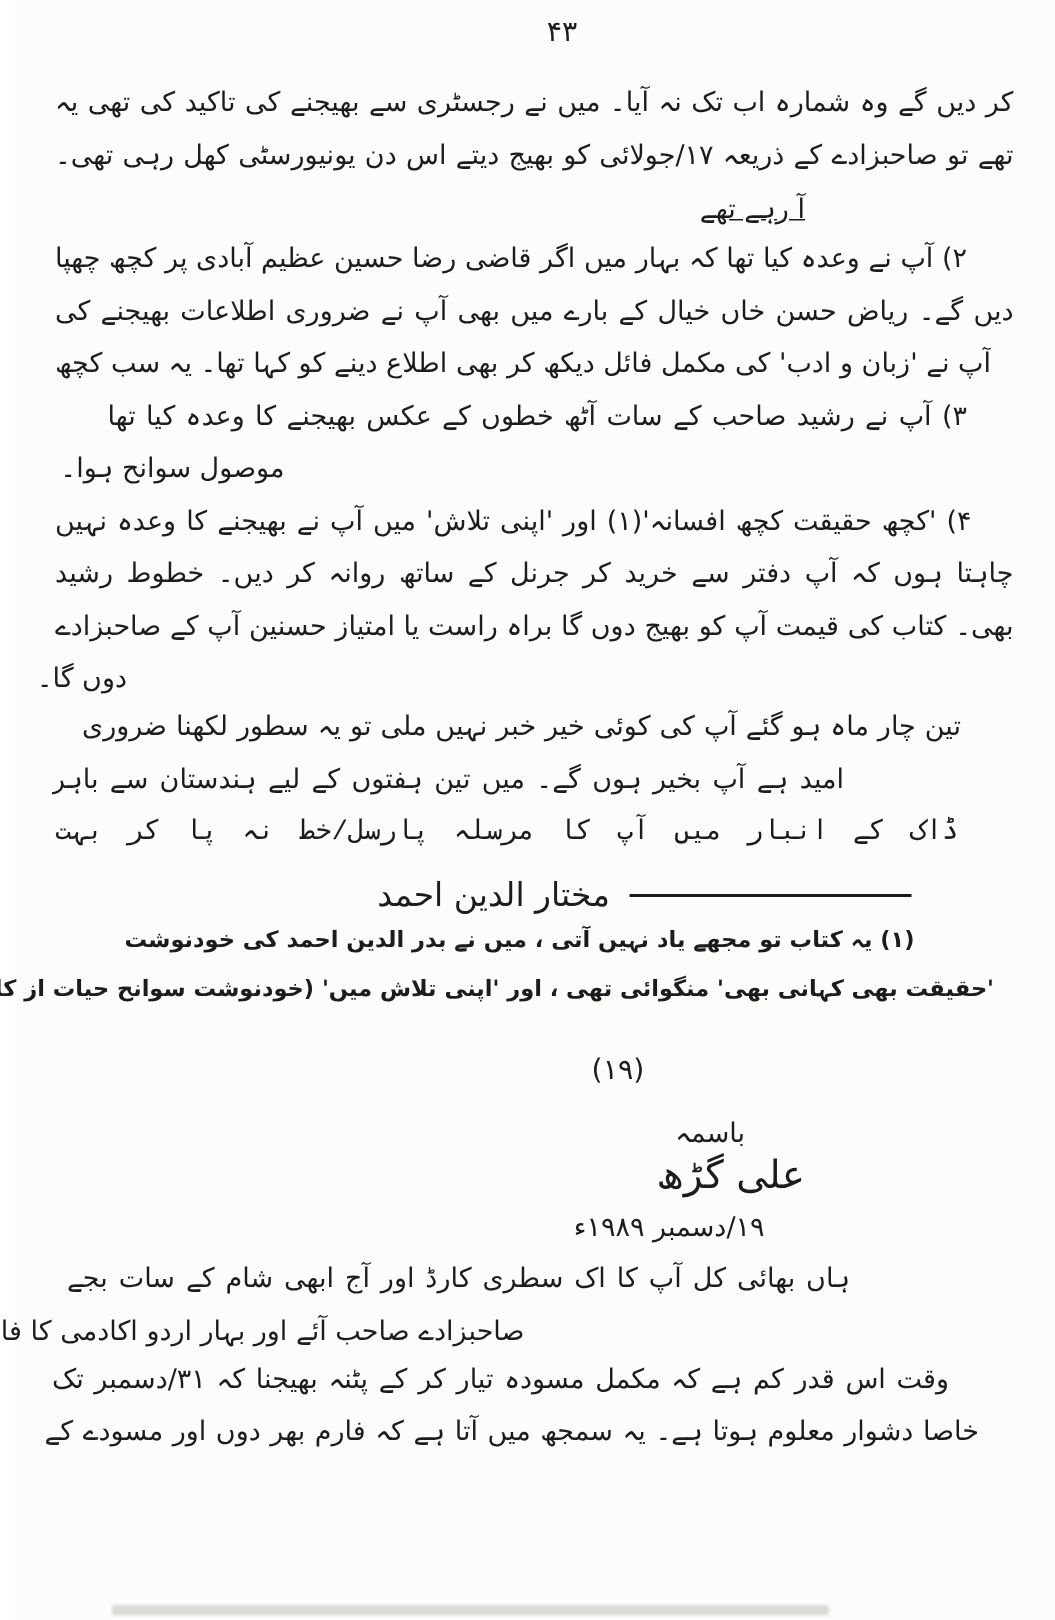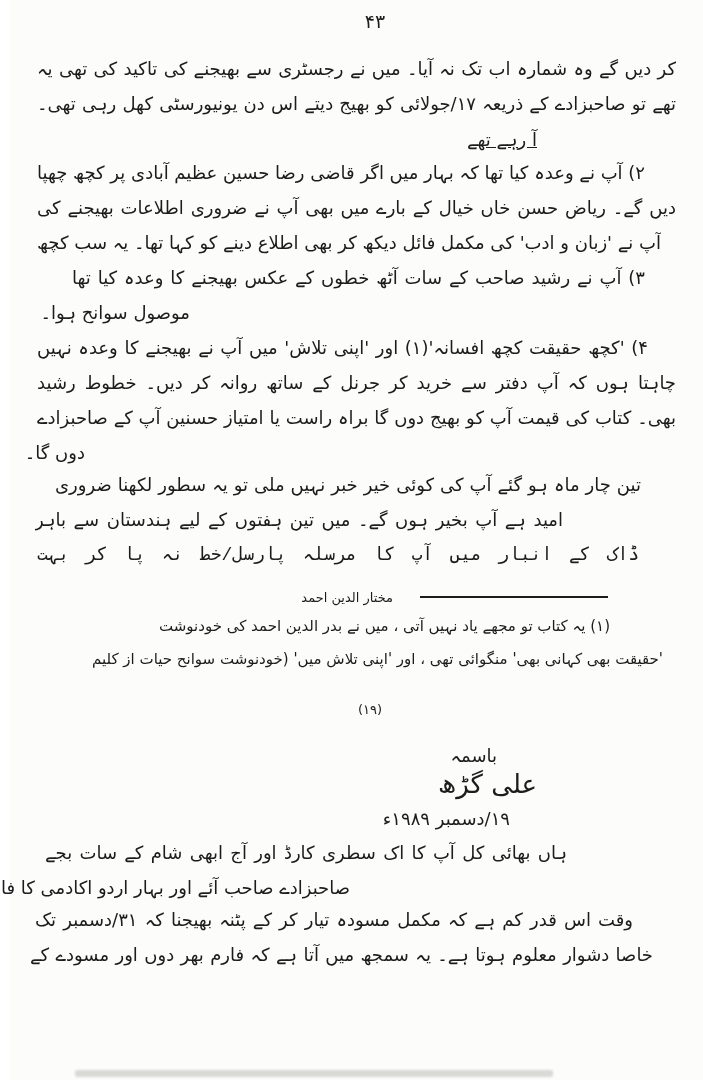--- a/index.html
+++ b/index.html
@@ -38,32 +38,32 @@
     position:absolute;
     top:10px;left:330px;width:70px;
     text-align:center;
     font-size:19px;
     letter-spacing:2px;
   }
   .fn{
     font-size:15px;
     line-height:28px;
     height:30px;
+    font-weight:bold;
   }
   .rule{
     position:absolute;
     top:596px;right:95px;
     width:188px;height:2px;
     background:var(--ink);
   }
   .heading{
     position:absolute;
     top:702px;left:300px;width:120px;
-    text-align:center;
-    font-size:13px;
+    font-size:19px;
     letter-spacing:1px;
   }
   .head-block{font-size:18px;}
   .place{font-size:26px;}
   .shadow-bar{
     position:absolute;
     top:1070px;left:65px;
     width:478px;height:7px;
     background:#bdbdb9;
     opacity:.55;
@@ -87,21 +87,21 @@
   <div class="ln j" style="top:262px;right:58px;left:62px;">۳) آپ نے رشید صاحب کے سات آٹھ خطوں کے عکس بھیجنے کا وعدہ کیا تھا وہ آج تک</div>
   <div class="ln" style="top:297px;right:513px;">موصول سوانح ہوا۔</div>
   <div class="ln j" style="top:332px;right:55px;left:27px;">۴) 'کچھ حقیقت کچھ افسانہ'(۱) اور 'اپنی تلاش' میں آپ نے بھیجنے کا وعدہ نہیں کیا تھا لیکن</div>
   <div class="ln j" style="top:367px;right:27px;left:27px;">چاہتا ہوں کہ آپ دفتر سے خرید کر جرنل کے ساتھ روانہ کر دیں۔ خطوط رشید صدیقی کی زیروکس کاپی</div>
   <div class="ln j" style="top:402px;right:27px;left:27px;">بھی۔ کتاب کی قیمت آپ کو بھیج دوں گا براہ راست یا امتیاز حسنین آپ کے صاحبزادے کو دے</div>
   <div class="ln" style="top:437px;right:618px;">دوں گا۔</div>
   <div class="ln j" style="top:469px;right:62px;left:45px;">تین چار ماہ ہو گئے آپ کی کوئی خیر خبر نہیں ملی تو یہ سطور لکھنا ضروری ہو گیا۔</div>
   <div class="ln j" style="top:504px;right:140px;left:25px;">امید ہے آپ بخیر ہوں گے۔ میں تین ہفتوں کے لیے ہندستان سے باہر گیا ہوا تھا۔</div>
   <div class="ln j" style="top:539px;right:64px;left:27px;font-family:Liberation Mono, monospace;">ڈاک کے انبار میں آپ کا مرسلہ پارسل/خط نہ پا کر بہت مایوسی ہوئی۔ والسلام</div>
 
-  <div class="ln" style="top:582px;right:310px;font-size:13px;">مختار الدین احمد</div>
+  <div class="ln" style="top:582px;right:296px;font-size:22px;">مختار الدین احمد</div>
 
   <div class="rule"></div>
 
   <div class="ln fn" style="top:612px;right:93px;">(۱) یہ کتاب تو مجھے یاد نہیں آتی ، میں نے بدر الدین احمد کی خودنوشت</div>
   <div class="ln fn" style="top:645px;right:40px;text-align:center;">'حقیقت بھی کہانی بھی' منگوائی تھی ، اور 'اپنی تلاش میں' (خودنوشت سوانح حیات از کلیم</div>
 
   <div class="heading">(۱۹)</div>
 
   <div class="ln head-block" style="top:740px;right:206px;">باسمہ</div>
   <div class="ln head-block place" style="top:768px;right:166px;">علی گڑھ</div>

